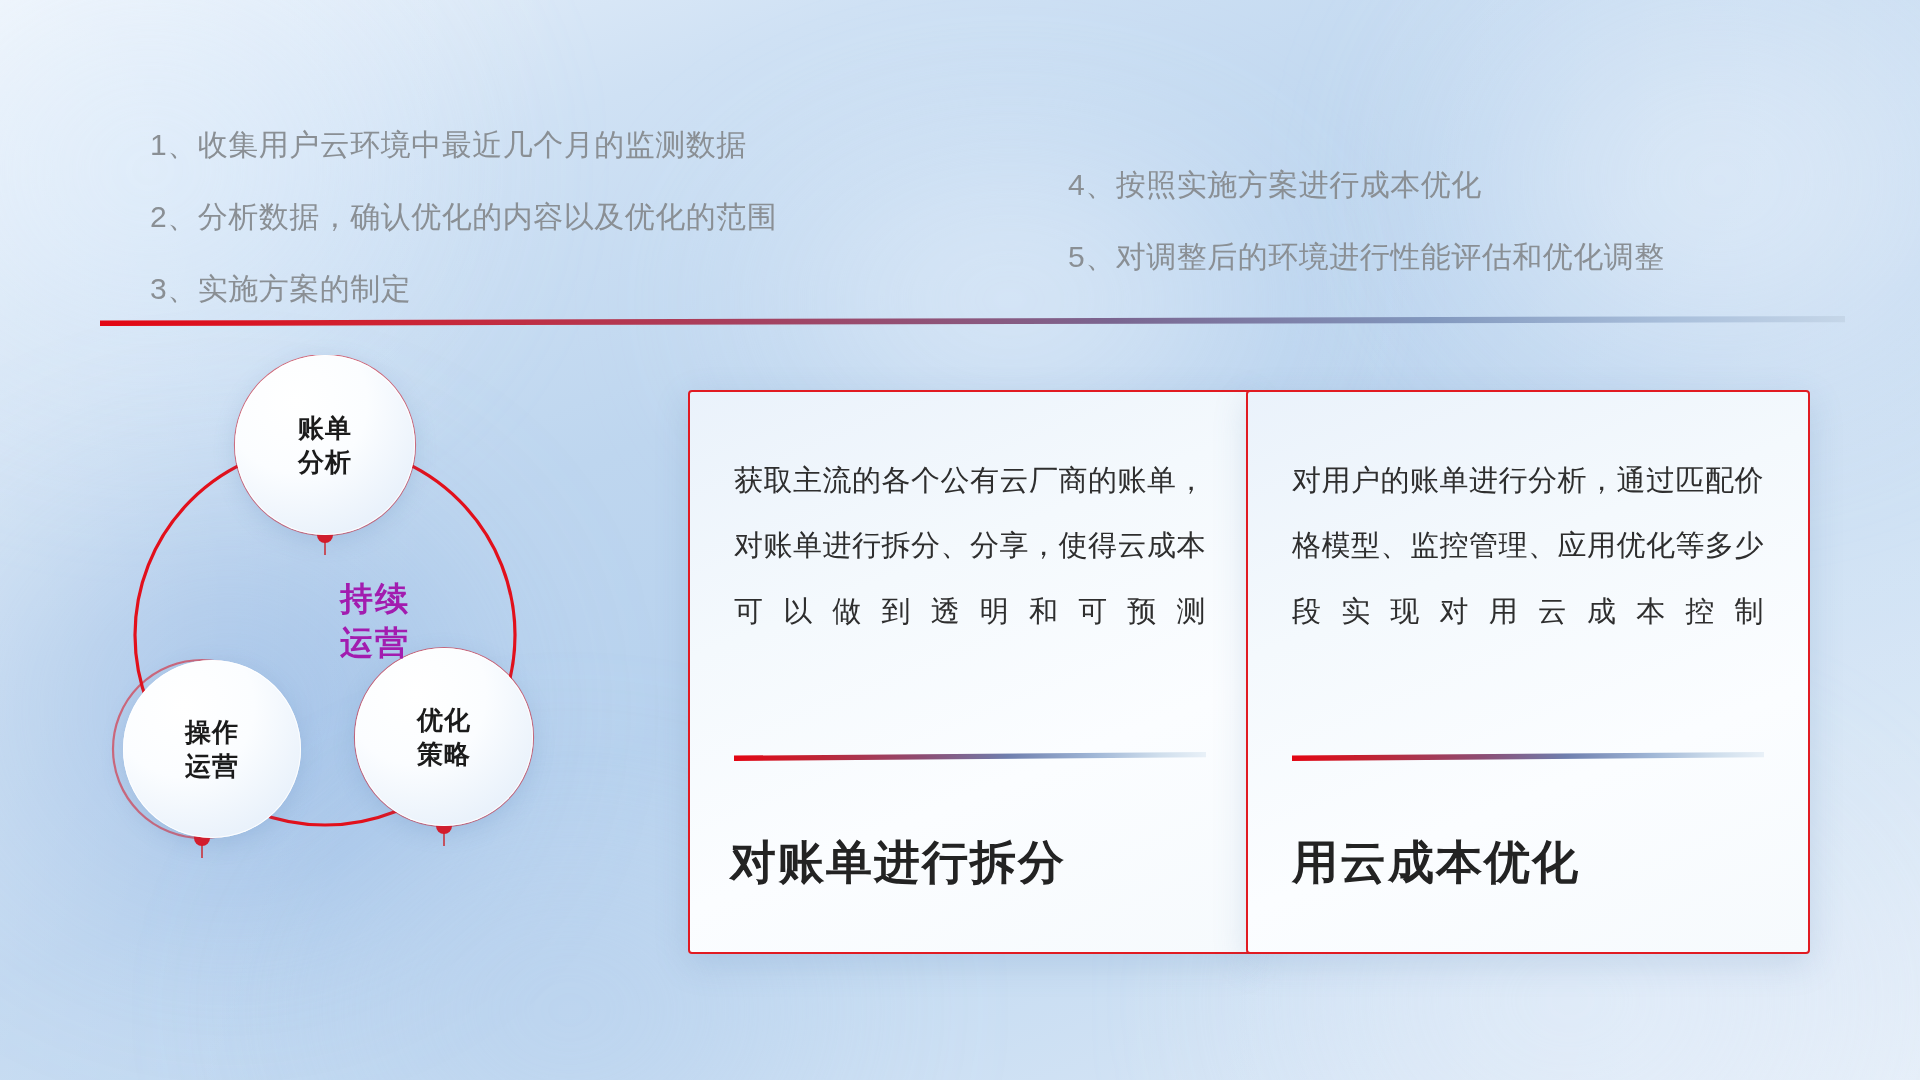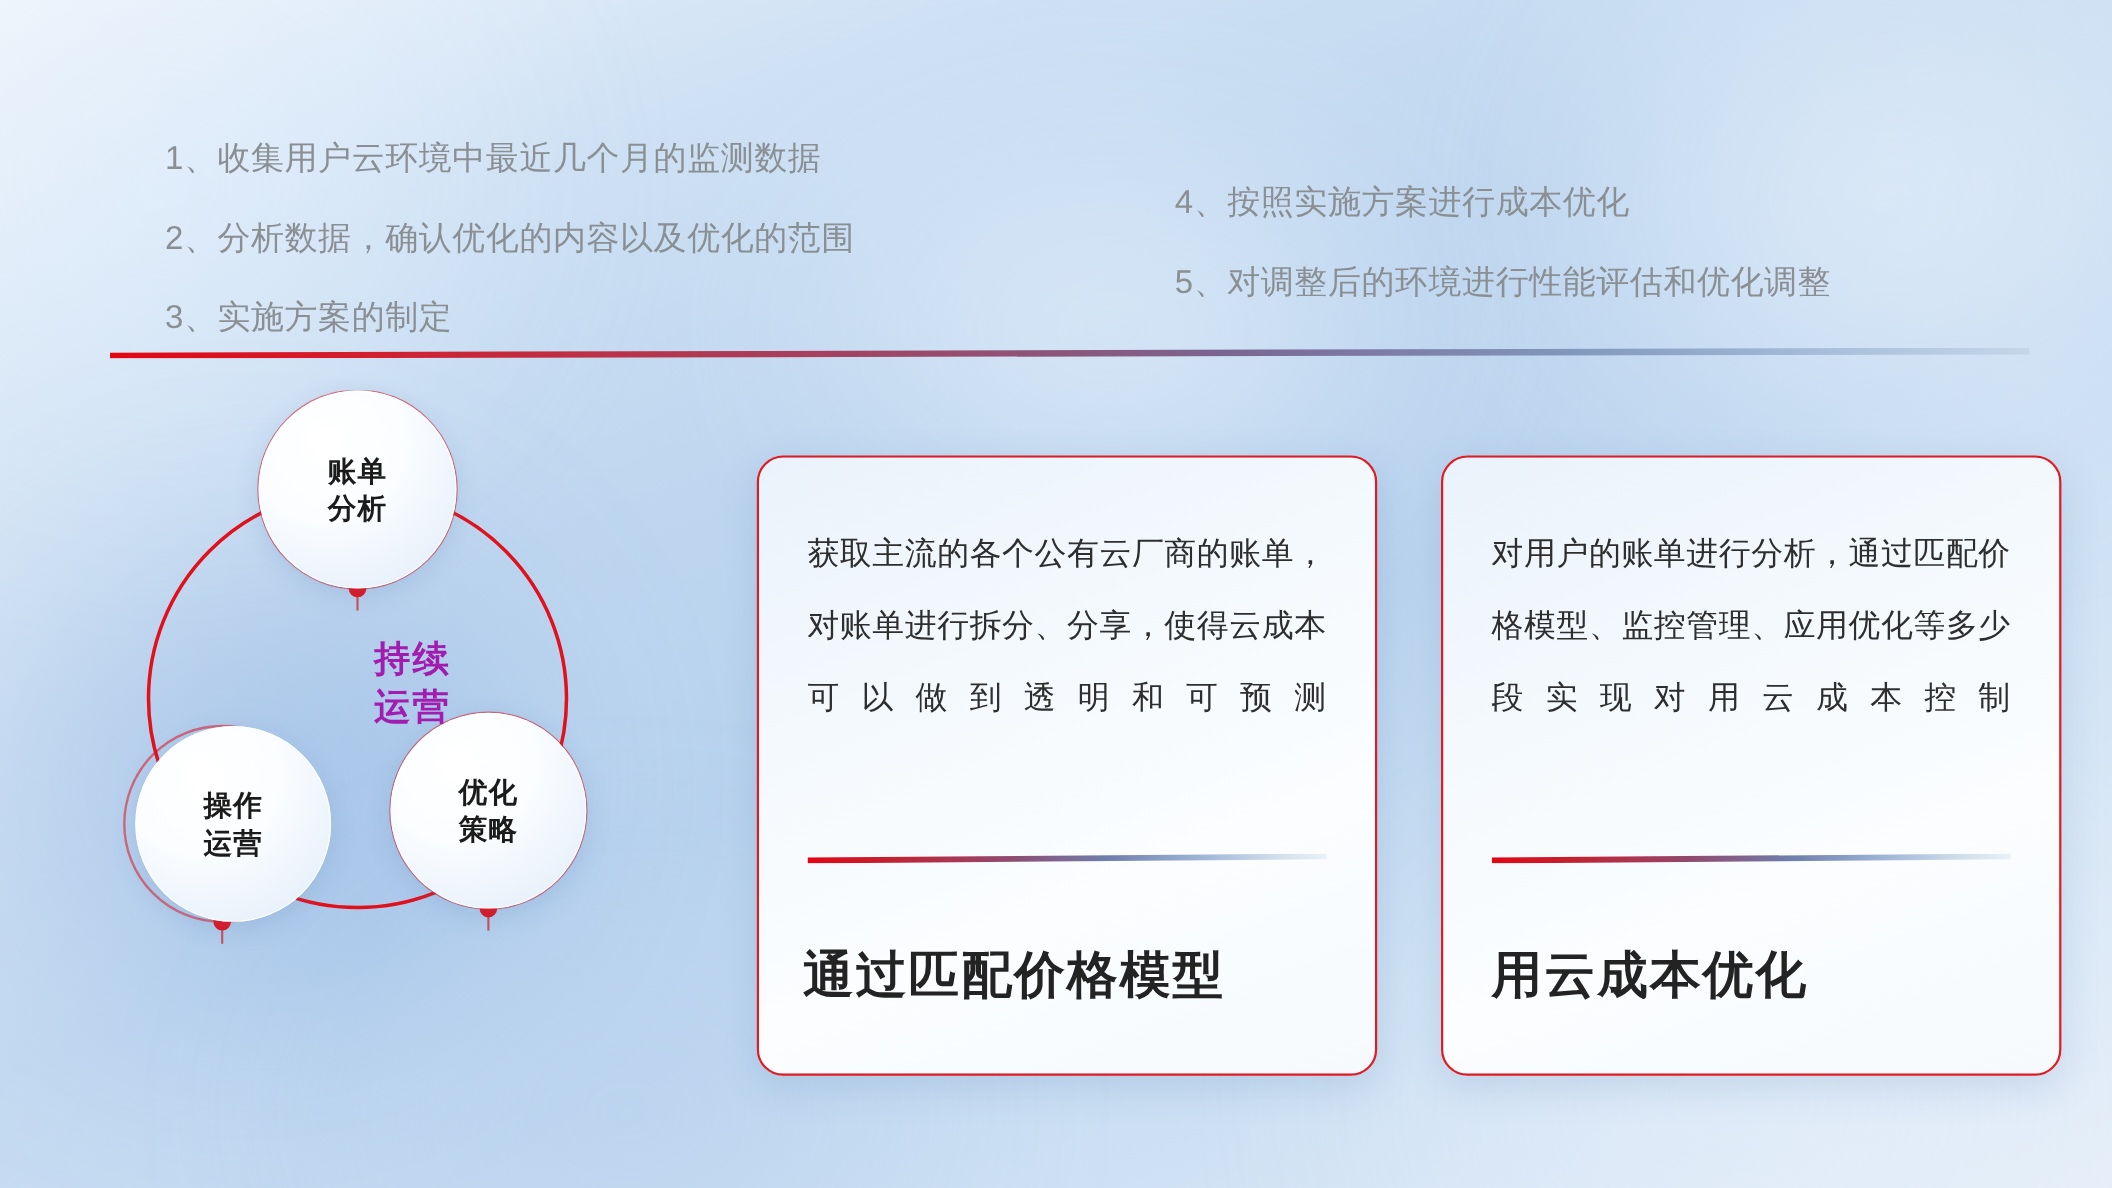--- a/index.html
+++ b/index.html
@@ -69,28 +69,27 @@
     line-height:1.32;letter-spacing:1px;
   }
   .center-label{
     position:absolute;left:180px;top:222px;width:200px;text-align:center;
     font-size:33px;font-weight:800;color:#a21caf;line-height:1.32;letter-spacing:2px;
   }
 
   
   .card{
     position:absolute;top:390px;width:560px;height:560px;
-    border:2px solid #e11b22;border-radius:24px;
+    border:2px solid #e11b22;border-radius:4px;
     background:linear-gradient(158deg,#eaf2fb 0%,#f4f9fd 34%,#fbfdff 66%,#f6fafd 100%);
     box-shadow:0 10px 34px rgba(80,120,170,.18);
     overflow:hidden;
-    margin-top:24px;
   }
   .card-a{left:688px;}
-  .card-b{left:1310px;}
+  .card-b{left:1246px;}
   .card-inner{position:absolute;inset:0;padding:56px 44px 0 44px;box-sizing:border-box;}
   .card-body{
     font-size:29px;color:#2e2e2e;line-height:2.25;letter-spacing:.5px;
     text-align:justify;text-align-last:justify;
   }
   .card-rule{
     position:absolute;left:44px;top:360px;width:472px;height:9px;
     background:linear-gradient(90deg,#e30613 0%,#c22232 16%,#8d4d73 40%,
        #6f7fae 58%,#9fb6d6 76%,#cfdeec 90%,#e9f1f8 100%);
     clip-path:polygon(0 40%,100% 0,100% 58%,0 100%);
@@ -172,21 +171,21 @@
     <div>持续</div>
     <div>运营</div>
   </div>
 </div>
 
 <div class="card card-a">
   <div class="card-inner">
     <div class="card-body">获取主流的各个公有云厂商的账单，对账单进行拆分、分享，使得云成本可以做到透明和可预测</div>
   </div>
   <div class="card-rule"></div>
-  <div class="card-title">通过匹配价格模型</div>
+  <div class="card-title">对账单进行拆分</div>
 </div>
 
 <div class="card card-b">
   <div class="card-inner">
     <div class="card-body">对用户的账单进行分析，通过匹配价格模型、监控管理、应用优化等多少段实现对用云成本控制</div>
   </div>
   <div class="card-rule"></div>
   <div class="card-title">用云成本优化</div>
 </div>
 

